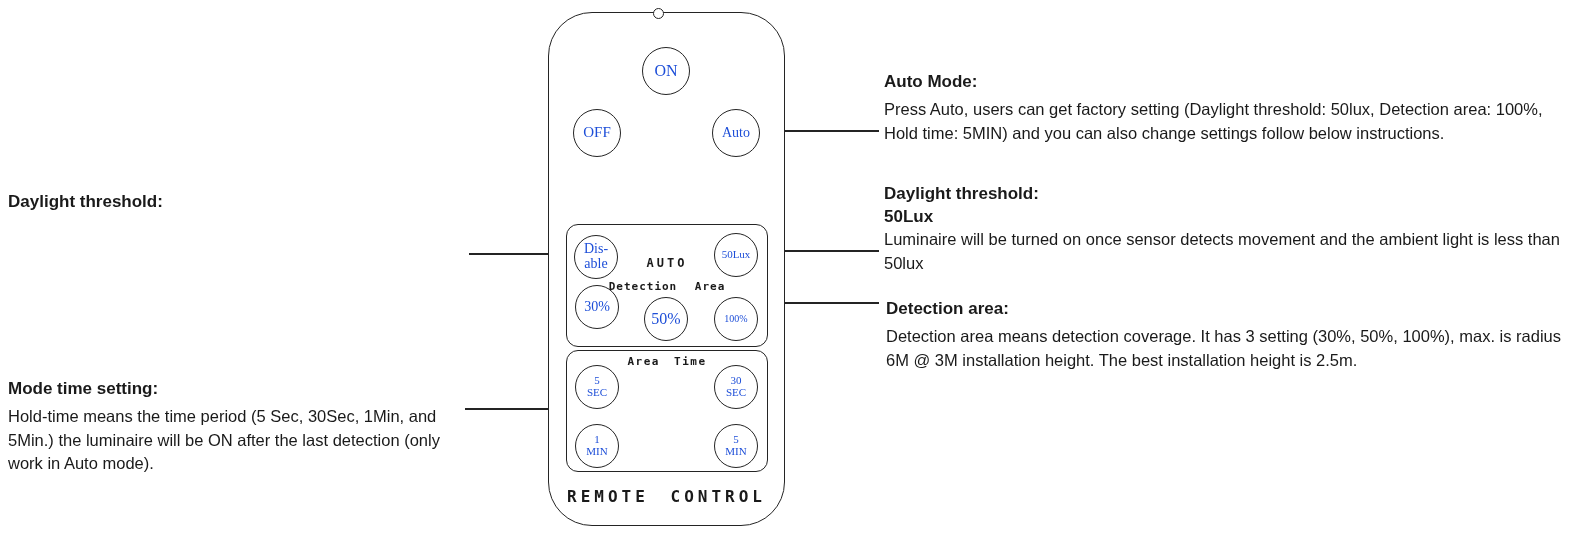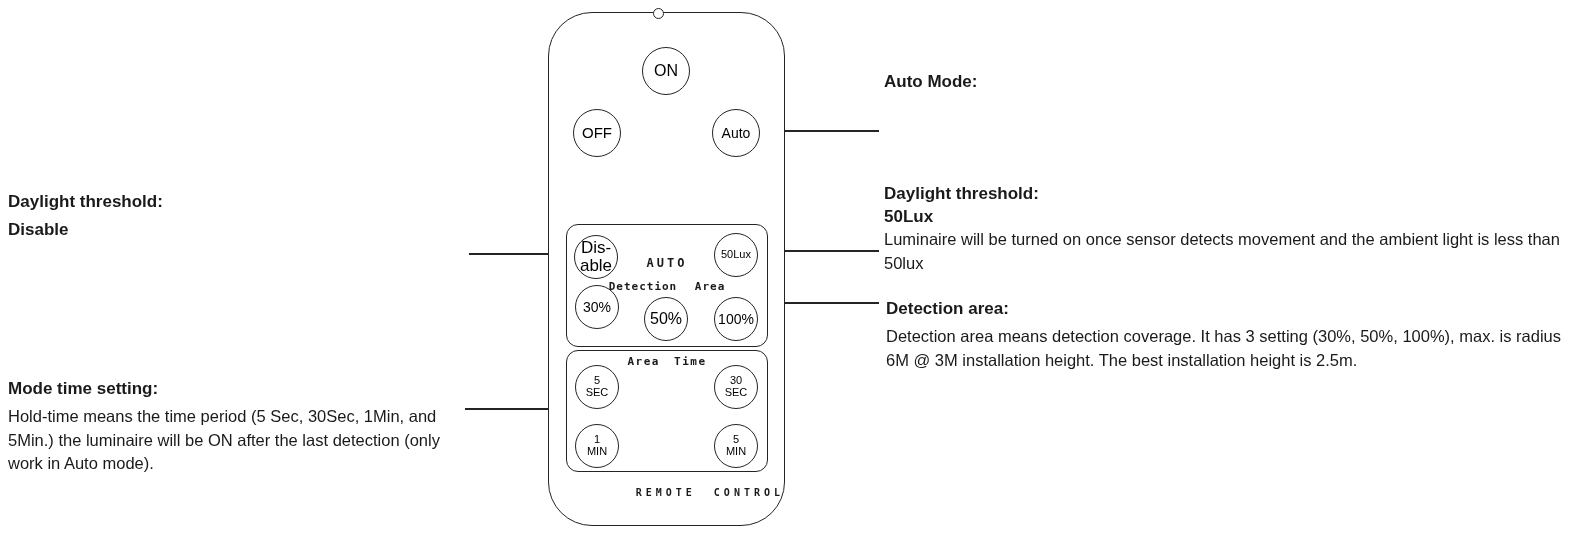--- a/index.html
+++ b/index.html
@@ -38,68 +38,68 @@
     background: #fff;
   }
   .btn {
     position: absolute;
     border: 1.6px solid #242424;
     border-radius: 50%;
     background: #fff;
     display: flex; flex-direction: column;
     align-items: center; justify-content: center;
     text-align: center;
-    font-family: Liberation Sans, sans-serif;
-    color: #000000;
+    font-family: Liberation Serif, serif;
+    color: #1d4ed8;
     line-height: 1.05;
   }
   .group {
     position: absolute;
     left: 17px; width: 202px;
     border: 1.6px solid #242424;
     border-radius: 12px;
     background: #fff;
   }
   .glabel {
     position: absolute;
     left: 0; width: 100%;
     text-align: center;
     font-family: "DejaVu Sans Mono", monospace;
     font-weight: bold;
     color: #1a1a1a;
   }
   .footer-label {
     position: absolute;
     left: 0; top: 474px; width: 100%;
-    text-align: right;
+    text-align: center;
     font-family: "DejaVu Sans Mono", monospace;
     font-weight: bold;
-    font-size: 10px;
+    font-size: 16px;
     letter-spacing: 4px;
     word-spacing: 8px;
   }
   .line { position: absolute; height: 1.6px; background: #242424; }
 </style>
 </head>
 <body>
 
 <div class="canvas">
 
   <div class="ann" style="left:8px; top:190px; width:470px;">
     <h3>Daylight threshold:</h3>
-    <div class="sub">Disable</div>
   </div>
 
   <div class="ann" style="left:8px; top:377px; width:450px;">
     <h3>Mode time setting:</h3>
     <p>Hold-time means the time period (5 Sec, 30Sec, 1Min, and 5Min.) the luminaire will be ON after the last detection (only work in Auto mode).</p>
   </div>
 
   <div class="ann" style="left:884px; top:70px; width:684px;">
     <h3>Auto Mode:</h3>
+    <p>Press Auto, users can get factory setting (Daylight threshold: 50lux, Detection area: 100%, Hold time: 5MIN) and you can also change settings follow below instructions.</p>
   </div>
 
   <div class="ann" style="left:884px; top:182px; width:680px;">
     <h3 style="margin-bottom:0;">Daylight threshold:</h3>
     <div class="sub">50Lux</div>
     <p>Luminaire will be turned on once sensor detects movement and the ambient light is less than 50lux</p>
   </div>
 
   <div class="ann" style="left:886px; top:297px; width:690px;">
     <h3>Detection area:</h3>
@@ -121,36 +121,36 @@
 
     <div class="btn" style="left:24px; top:96px; width:48px; height:48px; font-size:15px;">
       <span>OFF</span>
     </div>
 
     <div class="btn" style="left:163px; top:96px; width:48px; height:48px; font-size:14px;">
       <span>Auto</span>
     </div>
 
     <div class="group" style="top:211px; height:123px;">
-      <div class="btn" style="left:7px; top:10px; width:44px; height:44px; font-size:17px;">
+      <div class="btn" style="left:7px; top:10px; width:44px; height:44px; font-size:14px;">
         <span>Dis-</span>
         <span>able</span>
       </div>
       <div class="glabel" style="top:31px; font-size:12px; letter-spacing:3px;">AUTO</div>
       <div class="btn" style="left:147px; top:8px; width:44px; height:44px; font-size:11px;">
         <span>50Lux</span>
       </div>
       <div class="glabel" style="top:55px; font-size:11px; letter-spacing:1px; word-spacing:10px;">Detection Area</div>
       <div class="btn" style="left:8px; top:60px; width:44px; height:44px; font-size:14px;">
         <span>30%</span>
       </div>
       <div class="btn" style="left:77px; top:72px; width:44px; height:44px; font-size:16px;">
         <span>50%</span>
       </div>
-      <div class="btn" style="left:147px; top:72px; width:44px; height:44px; font-size:14px;">
+      <div class="btn" style="left:147px; top:72px; width:44px; height:44px; font-size:10px;">
         <span>100%</span>
       </div>
     </div>
 
     <div class="group" style="top:337px; height:122px;">
       <div class="glabel" style="top:4px; font-size:11px; letter-spacing:1.5px; word-spacing:6px;">Area Time</div>
       <div class="btn" style="left:8px; top:14px; width:44px; height:44px; font-size:11px;">
         <span>5</span>
         <span>SEC</span>
       </div>

